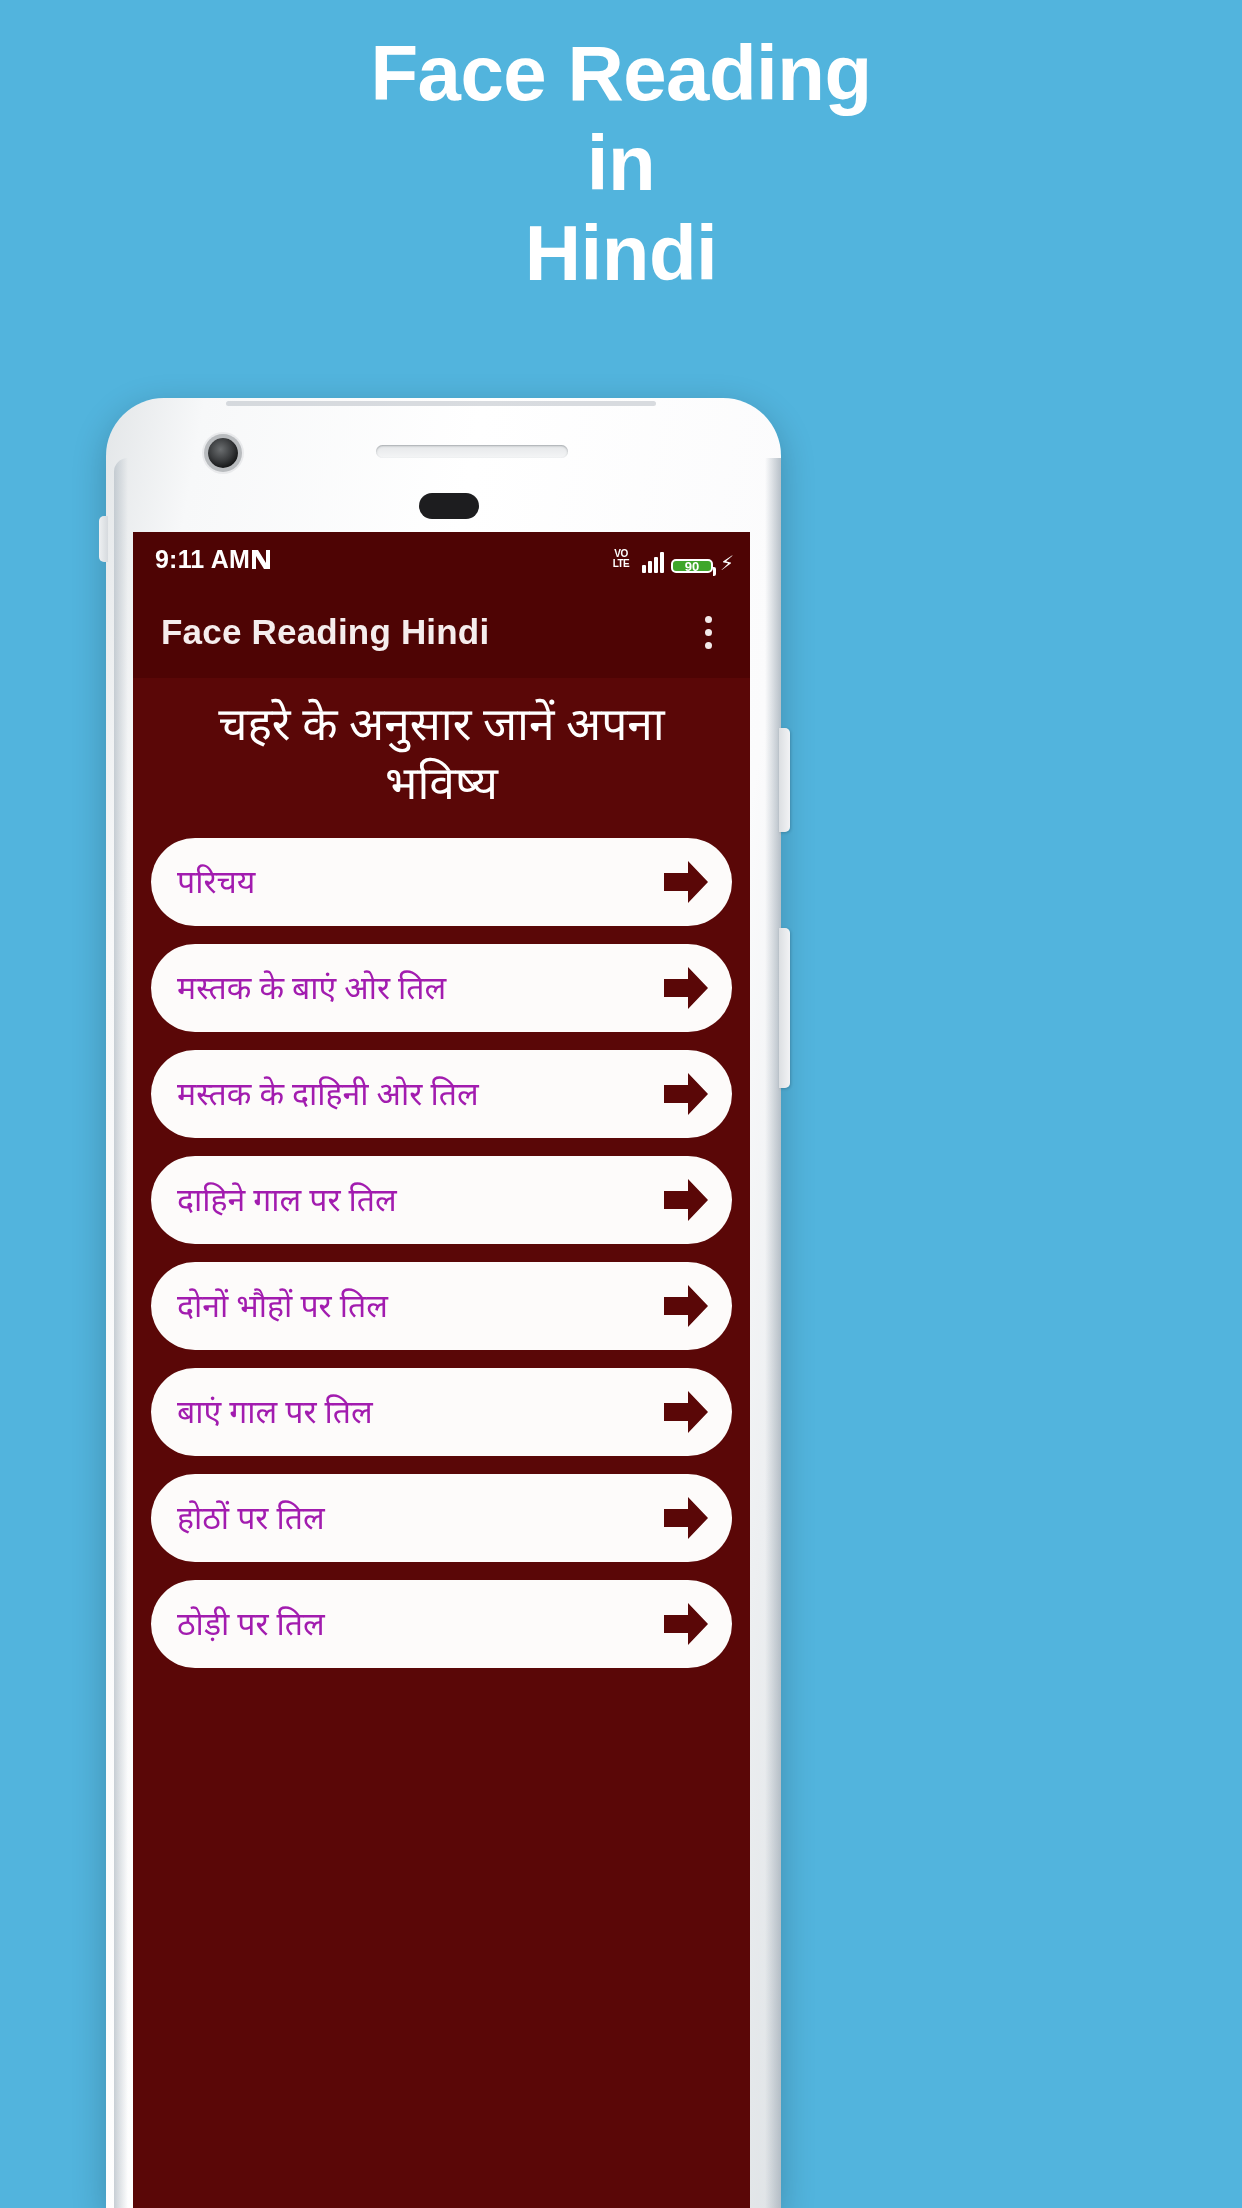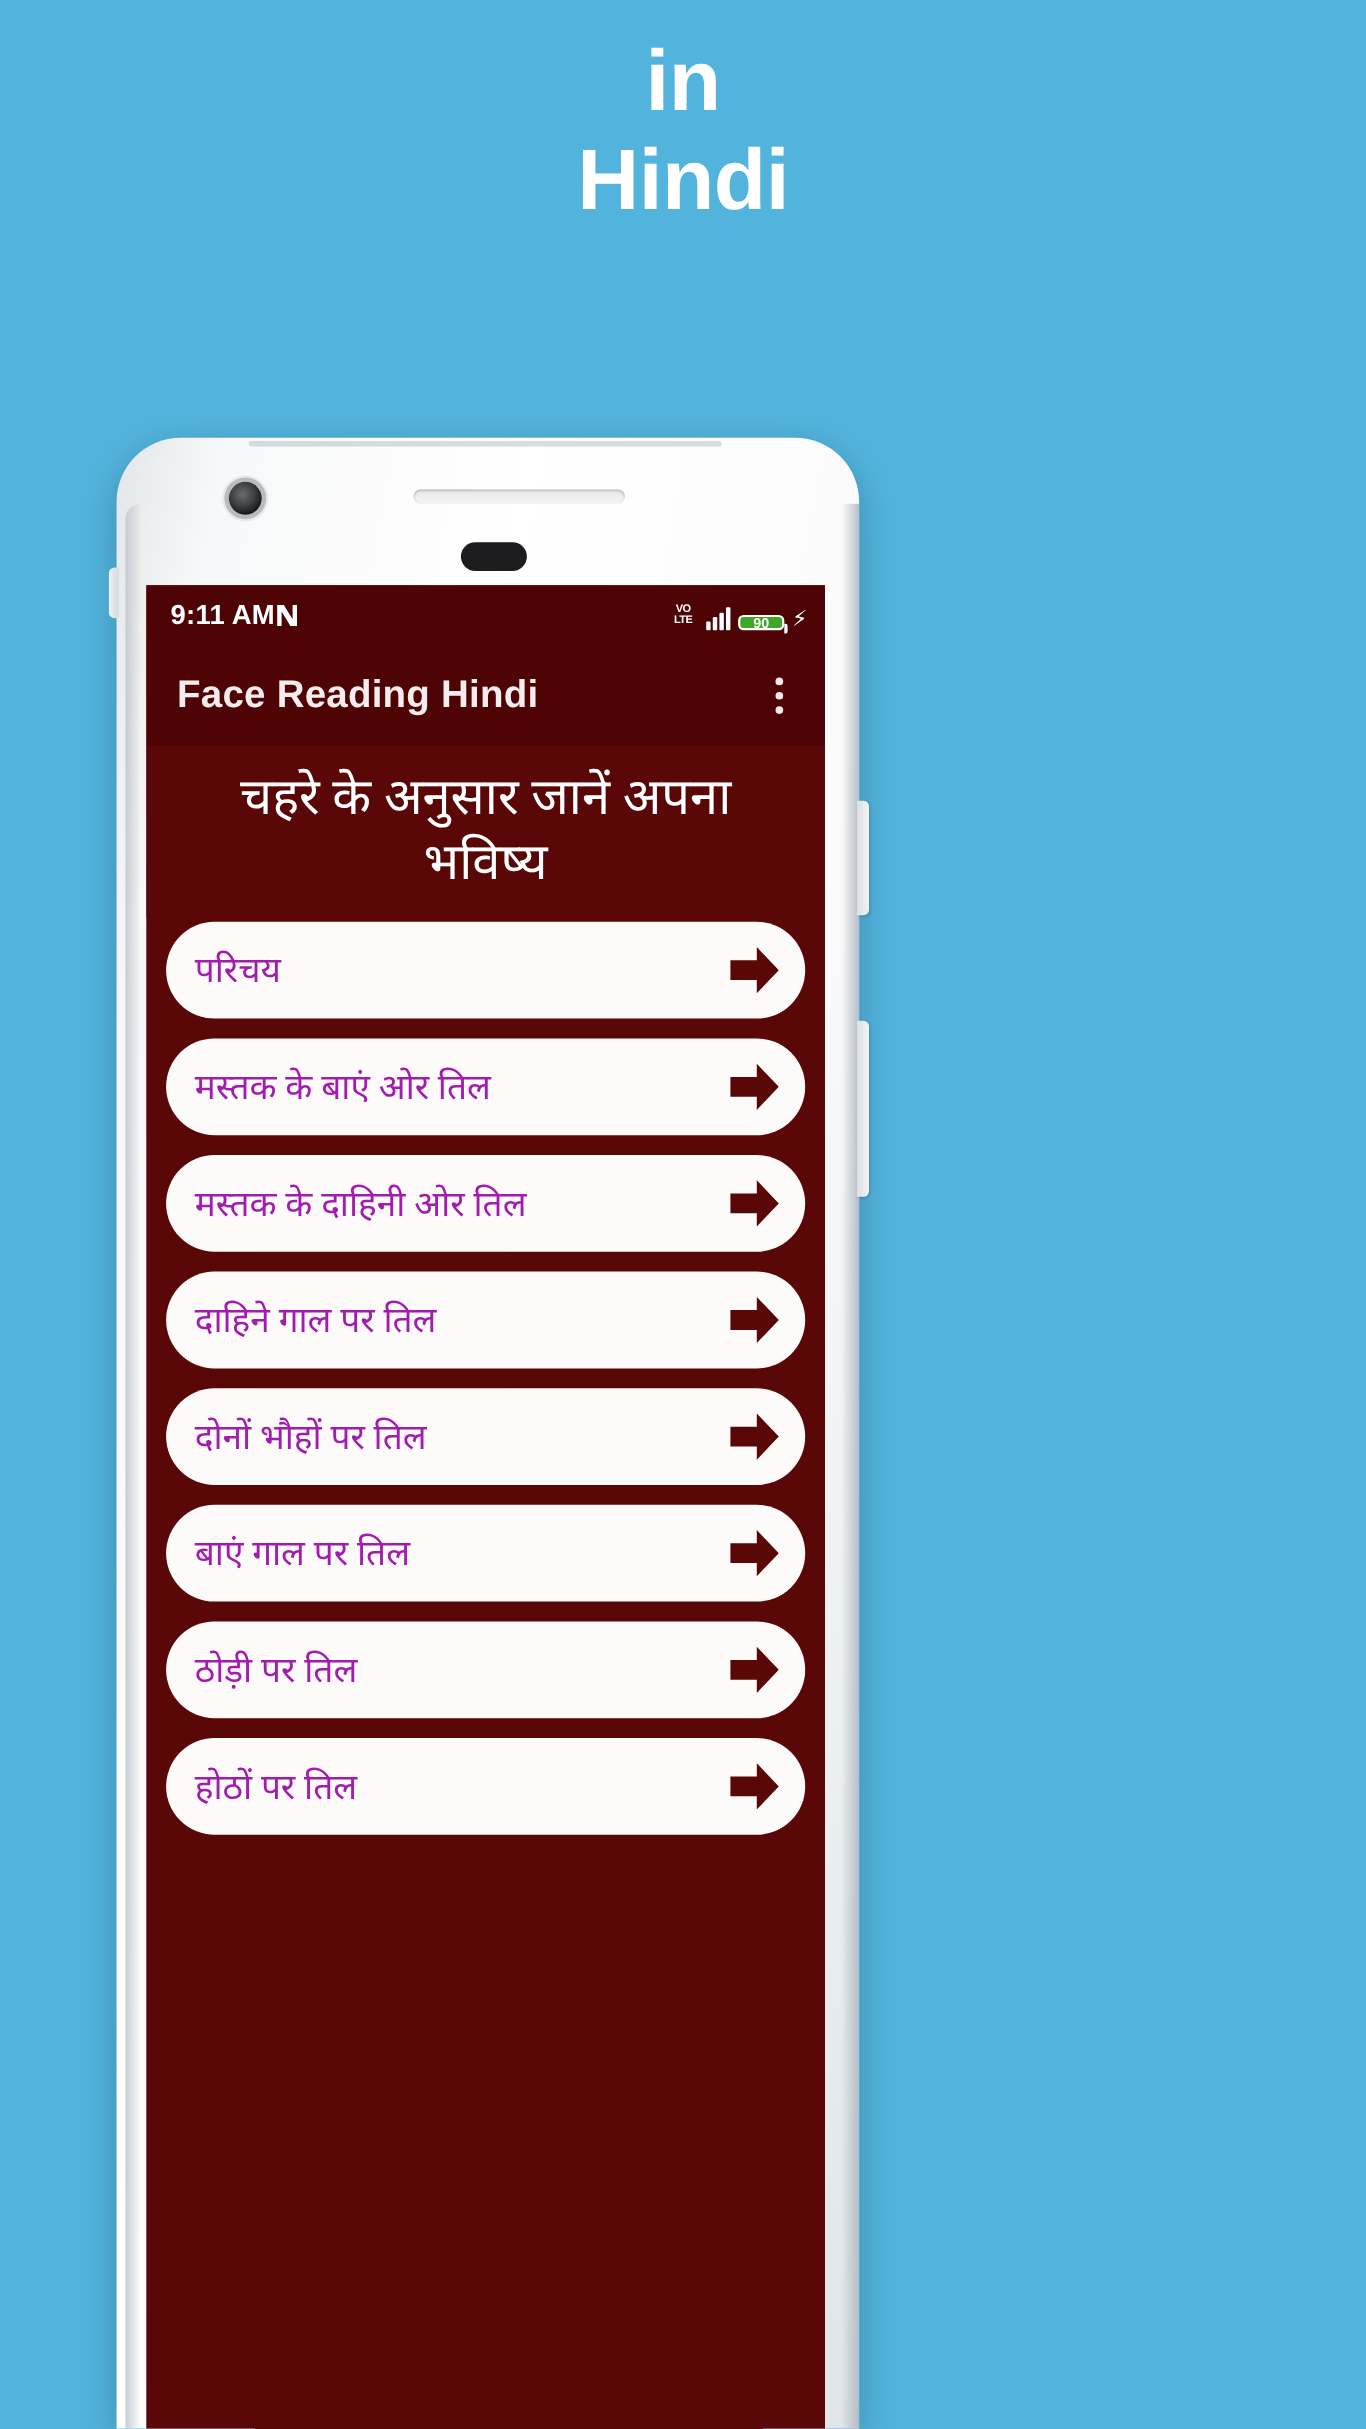--- a/index.html
+++ b/index.html
@@ -265,20 +265,21 @@
     display: flex;
     align-items: center;
     justify-content: center;
   }
   .menu-item-arrow svg { display: block; }
 </style>
 </head>
 <body>
 
 <div class="promo-title">
+  <span class="promo-line">Face Reading</span>
   <span class="promo-line">in</span>
   <span class="promo-line">Hindi</span>
 </div>
 
 <div class="device">
 
   <div class="device-body"></div>
   <div class="antenna-seam"></div>
   <div class="device-edge-left"></div>
   <div class="device-edge-right"></div>
@@ -381,30 +382,30 @@
       <div class="menu-item">
         <span class="menu-item-label">बाएं गाल पर तिल</span>
         <span class="menu-item-arrow">
           <svg width="56" height="56" viewBox="0 0 56 56" aria-hidden="true">
             <path d="M6 19 L30 19 L30 7 L50 28 L30 49 L30 37 L6 37 Z" fill="#5a0707"></path>
           </svg>
         </span>
       </div>
 
       <div class="menu-item">
+        <span class="menu-item-label">होठों पर तिल</span>
+        <span class="menu-item-arrow">
+          <svg width="56" height="56" viewBox="0 0 56 56" aria-hidden="true">
+            <path d="M6 19 L30 19 L30 7 L50 28 L30 49 L30 37 L6 37 Z" fill="#5a0707"></path>
+          </svg>
+        </span>
+      </div>
+
+      <div class="menu-item">
         <span class="menu-item-label">ठोड़ी पर तिल</span>
-        <span class="menu-item-arrow">
-          <svg width="56" height="56" viewBox="0 0 56 56" aria-hidden="true">
-            <path d="M6 19 L30 19 L30 7 L50 28 L30 49 L30 37 L6 37 Z" fill="#5a0707"></path>
-          </svg>
-        </span>
-      </div>
-
-      <div class="menu-item">
-        <span class="menu-item-label">होठों पर तिल</span>
         <span class="menu-item-arrow">
           <svg width="56" height="56" viewBox="0 0 56 56" aria-hidden="true">
             <path d="M6 19 L30 19 L30 7 L50 28 L30 49 L30 37 L6 37 Z" fill="#5a0707"></path>
           </svg>
         </span>
       </div>
 
     </div>
   </div>
 </div>

